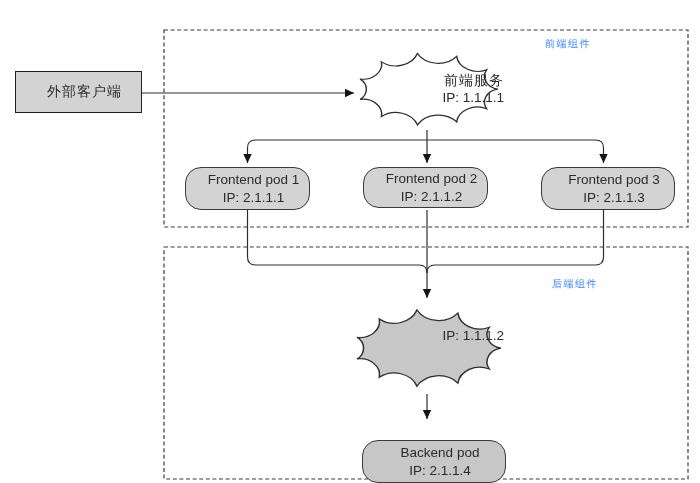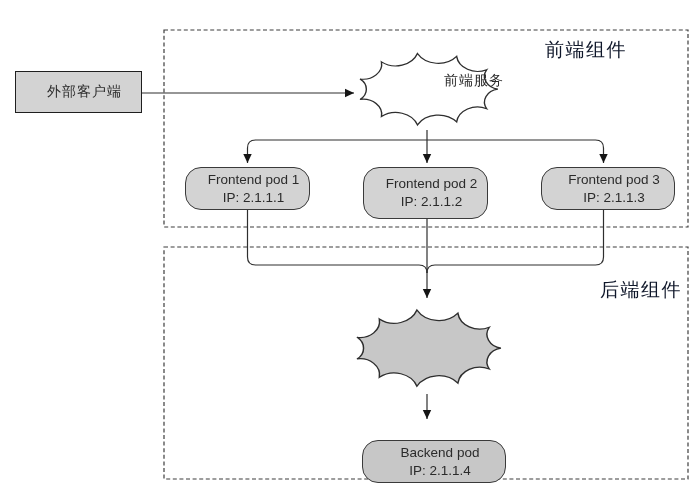--- a/index.html
+++ b/index.html
@@ -20,21 +20,21 @@
     background:#d3d3d3;border:1.5px solid #3a3a3a;border-radius:16px;
     font-size:13.5px;line-height:18px;
   }
   .pod.backend{background:#c7c7c7;}
   .cloud-label{
     position:absolute;text-align:right;line-height:17px;
   }
   .cloud-label .svc-name{font-size:14px;letter-spacing:1px;}
   .cloud-label .svc-ip{font-size:13.5px;}
   .group-label{
-    position:absolute;font-size:19px;letter-spacing:1.5px;color:#0f172a;
+    position:absolute;font-size:10px;letter-spacing:1.5px;color:#3b82f6;
   }
 </style>
 </head>
 <body>
 
 <div id="stage">
 
   <svg id="wires" viewBox="0 0 700 483">
     <defs>
       <marker id="ah" markerUnits="userSpaceOnUse" markerWidth="12" markerHeight="11" refX="9.5" refY="5" orient="auto">
@@ -68,40 +68,42 @@
 
     <use href="#cloudShape" transform="translate(429,90) scale(1.005,0.82) translate(-76.5,-49)" fill="#ffffff" stroke="#2e2e2e" stroke-width="1.4"></use>
     <use href="#cloudShape" transform="translate(429,349) scale(1.05,0.875) translate(-76.5,-49)" fill="#c7c7c7" stroke="#2e2e2e" stroke-width="1.4"></use>
   </svg>
 
   <div class="node rect-node" style="left:15px;top:71px;width:127px;height:42px;">
     <span>外部客户端</span>
   </div>
 
   <div class="group-label" style="left:545px;top:37px;">前端组件</div>
-  <div class="group-label" style="left:552px;top:277px;margin-left:48px;">后端组件</div>
+  <div class="group-label" style="left:552px;top:277px;">后端组件</div>
 
   <div class="cloud-label" style="left:354px;top:72px;width:150px;">
     <div class="svc-name">前端服务</div>
+    <div class="svc-ip">IP: 1.1.1.1</div>
   </div>
 
   <div class="node pod" style="left:185px;top:167px;width:125px;height:43px;">
     <div>Frontend pod 1</div>
     <div>IP: 2.1.1.1</div>
   </div>
-  <div class="node pod" style="left:363px;top:167px;width:125px;height:52px;">
+  <div class="node pod" style="left:363px;top:167px;width:125px;height:41px;">
     <div>Frontend pod 2</div>
     <div>IP: 2.1.1.2</div>
   </div>
   <div class="node pod" style="left:541px;top:167px;width:134px;height:43px;">
     <div>Frontend pod 3</div>
     <div>IP: 2.1.1.3</div>
   </div>
 
   <div class="cloud-label" style="left:354px;top:327px;width:150px;">
+    <div class="svc-ip">IP: 1.1.1.2</div>
   </div>
 
   <div class="node pod backend" style="left:362px;top:440px;width:144px;height:43px;">
     <div>Backend pod</div>
     <div>IP: 2.1.1.4</div>
   </div>
 
 </div>
 
 </body></html>

